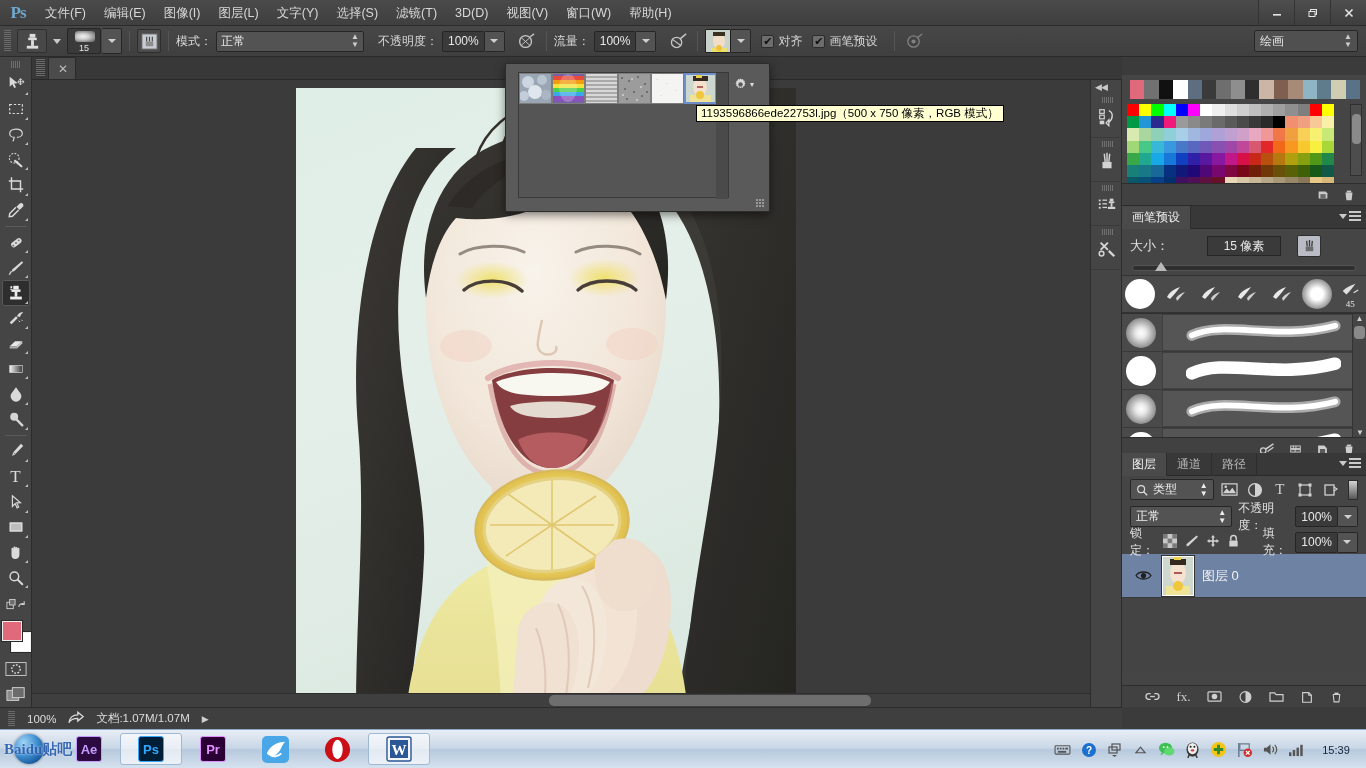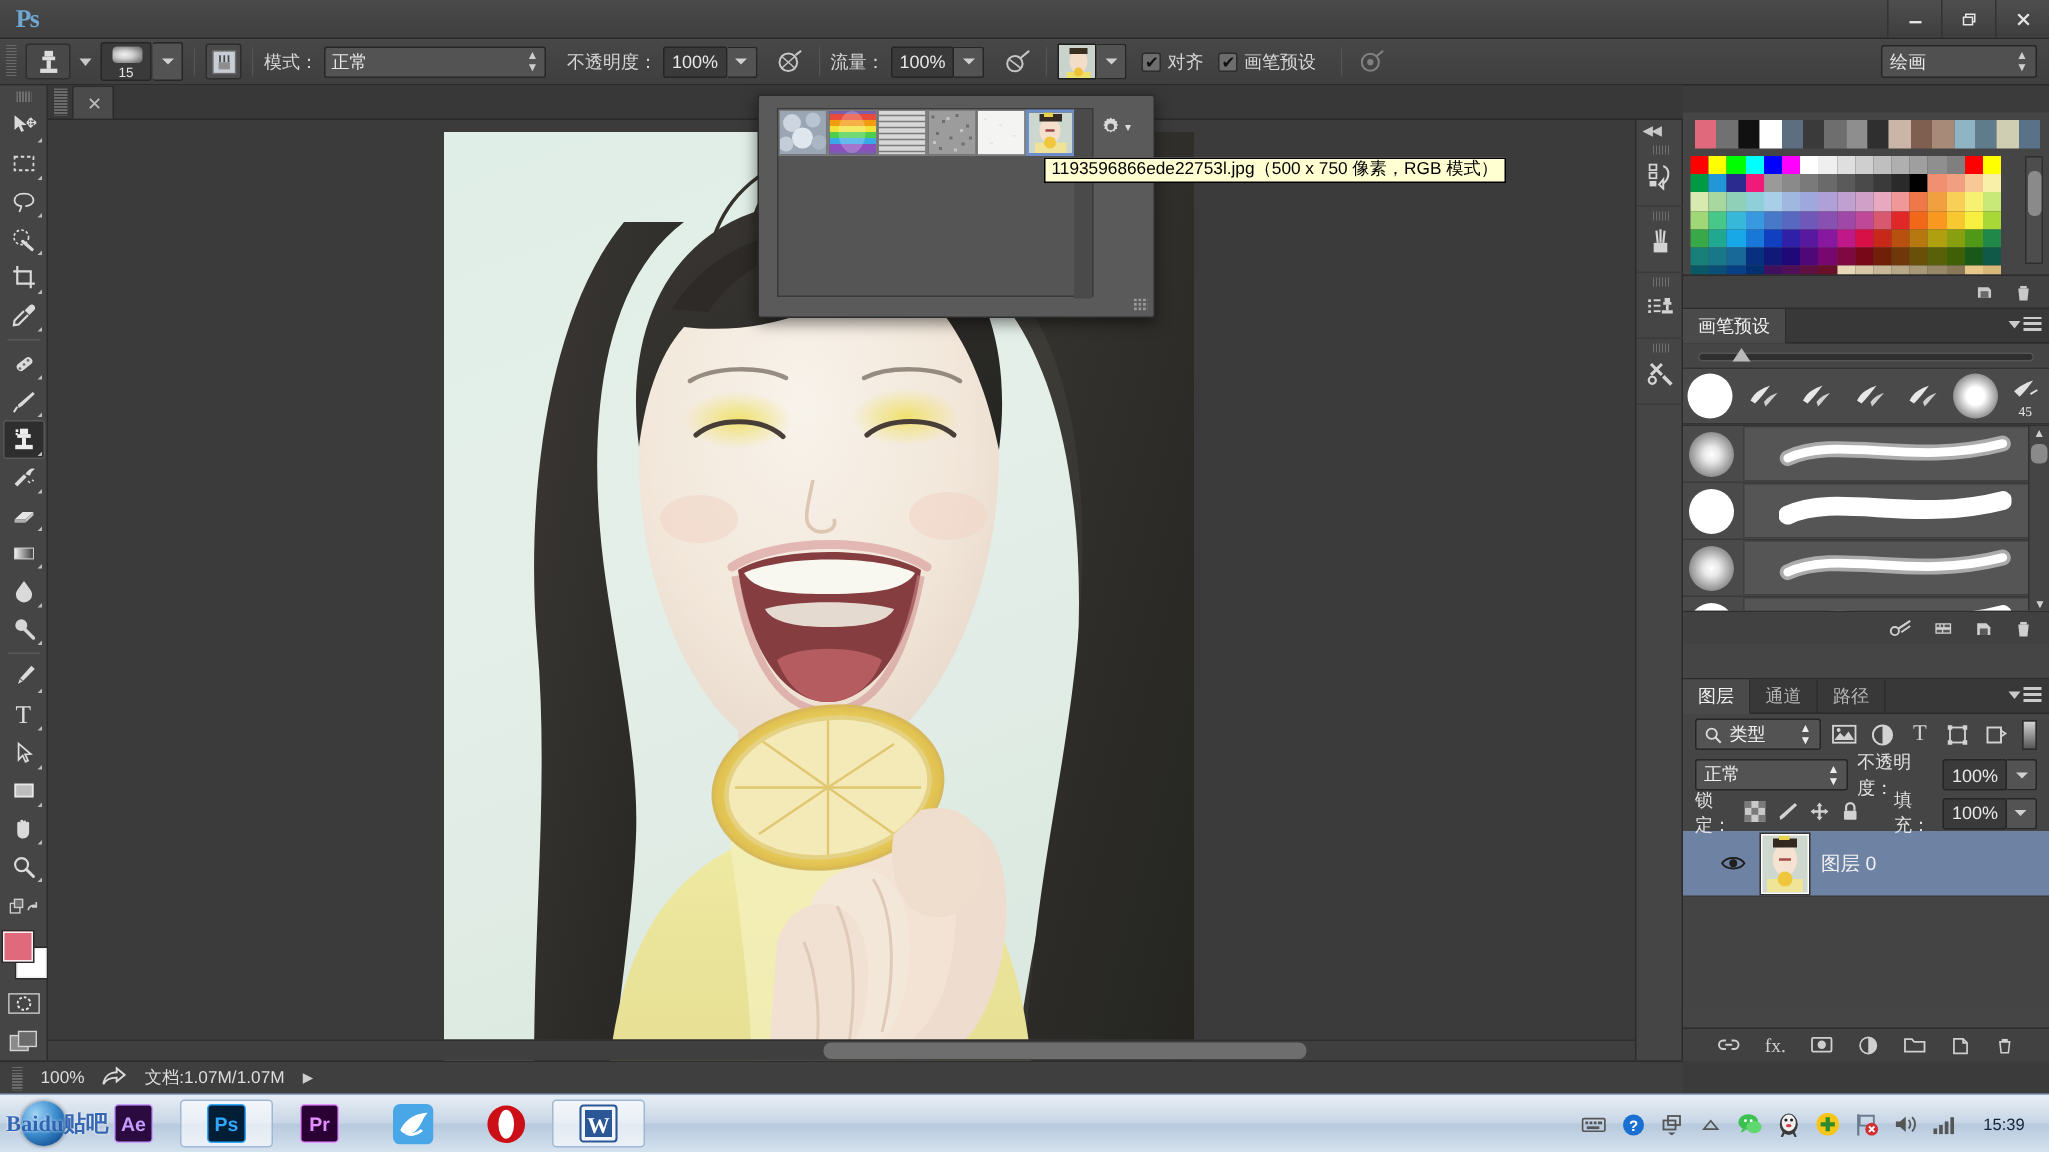--- a/index.html
+++ b/index.html
@@ -214,21 +214,21 @@
   .bp-thumb{ width:38px;height:38px;display:flex;align-items:center;justify-content:center;font-family:Liberation Serif, serif; }
   .bp-stroke{ flex:1;height:37px;margin:0 2px;background:#555;border:1px solid #3f3f3f;display:flex;align-items:center;justify-content:center;overflow:hidden; }
   .bplist{ position:relative;background:#4a4a4a;height:124px;overflow:hidden;border-top:1px solid #303030; }
   .bpscroll{ position:absolute;right:0;top:0;width:14px;height:124px;background:#454545;border-left:1px solid #333; }
 
   
   .lrow{ display:flex;align-items:center;gap:6px;padding:4px 8px;height:27px; }
   .filter-sel{ display:flex;align-items:center;background:#535353;border:1px solid #262626;border-radius:2px;height:21px;padding:0 5px;gap:5px;width:86px;font-size:12px;color:#eee; }
   .ic-btn{ width:20px;height:20px;display:flex;align-items:center;justify-content:center;color:#cfcfcf; }
   .blend-sel{ width:118px;height:21px;background:#535353;border:1px solid #262626;border-radius:2px;display:flex;align-items:center;padding:0 5px;font-size:12px;color:#eee; }
-  .layer-item{ display:flex;align-items:center;height:44px;background:#6e82a3;border-bottom:1px solid #3a3a3a;gap:8px;padding-left:22px; }
+  .layer-item{ display:flex;align-items:center;height:44px;background:#6e82a3;border-bottom:1px solid #3a3a3a;gap:8px;padding-left:10px; }
   .layer-thumb{ width:32px;height:40px;border:1px solid #fff;outline:1px solid #333;overflow:hidden;background:#cfd8cc; }
   .layers-list{ background:#444; height:118px; }
   .lock-row{ display:flex;align-items:center;gap:7px;padding:2px 8px;height:24px;font-size:12px; }
 
   
   .statusbar{
     position:absolute;left:0;top:707px;width:1122px;height:22px;
     background:#3f3f3f;border-top:1px solid #2c2c2c;display:flex;align-items:center;gap:12px;padding-left:8px;font-size:11.5px;color:#ddd;
   }
   .statusbar .sgrip{ width:7px;height:16px;background:repeating-linear-gradient(#6a6a6a 0 1px, transparent 1px 2px); }
@@ -254,20 +254,33 @@
   .clock{ font-size:11px;color:#11223a;text-align:center;line-height:12px;min-width:44px; }
   .canvas-wm{ position:absolute;left:560px;top:600px;font-size:11px;color:rgba(255,255,255,.55); }
 </style>
 </head>
 <body>
 
 <div class="app">
 
   <div class="titlebar">
     <div class="ps-logo">Ps</div>
+    <div class="menubar">
+      <div class="menu-item">文件(F)</div>
+      <div class="menu-item">编辑(E)</div>
+      <div class="menu-item">图像(I)</div>
+      <div class="menu-item">图层(L)</div>
+      <div class="menu-item">文字(Y)</div>
+      <div class="menu-item">选择(S)</div>
+      <div class="menu-item">滤镜(T)</div>
+      <div class="menu-item">3D(D)</div>
+      <div class="menu-item">视图(V)</div>
+      <div class="menu-item">窗口(W)</div>
+      <div class="menu-item">帮助(H)</div>
+    </div>
     <div class="win-controls">
       <div class="win-btn">
         <svg width="12" height="12" viewBox="0 0 12 12">
             <rect x="2" y="7" width="8" height="1.6" fill="#e6e6e6"></rect>
           </svg>
       </div>
       <div class="win-btn">
         <svg width="12" height="12" viewBox="0 0 12 12">
             <rect x="3.5" y="2.5" width="6" height="5" fill="none" stroke="#e6e6e6"></rect>
             <rect x="2" y="4.5" width="6" height="5" fill="#4a4a4a" stroke="#e6e6e6"></rect>
@@ -1016,20 +1029,30 @@
 
     <div style="position:relative;background:#454545;height:247px;border-bottom:1px solid #2b2b2b">
       <div class="panel-tabs">
         <div class="ptab active">画笔预设</div>
         <div class="pmenu">
             <div class="tri"></div>
             <div class="bars"></div>
           </div>
       </div>
 
+      <div class="size-row">
+        <span style="font-size:13px;color:#e2e2e2">大小：</span>
+        <div class="size-val" style="margin-left:32px">15 像素</div>
+        <div class="sq-btn" style="margin-left:10px;width:24px;height:22px;background:#b9bcc4">
+          <svg width="17" height="17" viewBox="0 0 18 18">
+              <path d="M6 3 L6.6 9 M9 2 L9 9 M12 3 L11.4 9" stroke="#3c3c3c" stroke-width="1.4"></path>
+              <rect x="5" y="9" width="8" height="5" fill="#6b6b6b"></rect>
+            </svg>
+        </div>
+      </div>
       <div class="slider">
           <div class="knob"></div>
         </div>
 
       <div style="display:flex;align-items:center;height:38px;border-top:1px solid #333;border-bottom:1px solid #333;background:#4a4a4a">
         <div class="bp-thumb">
           <div style="width:30px;height:30px;border-radius:50%;background:#fff"></div>
         </div>
         <div class="bp-thumb">
           <svg width="26" height="26" viewBox="0 0 26 26">

